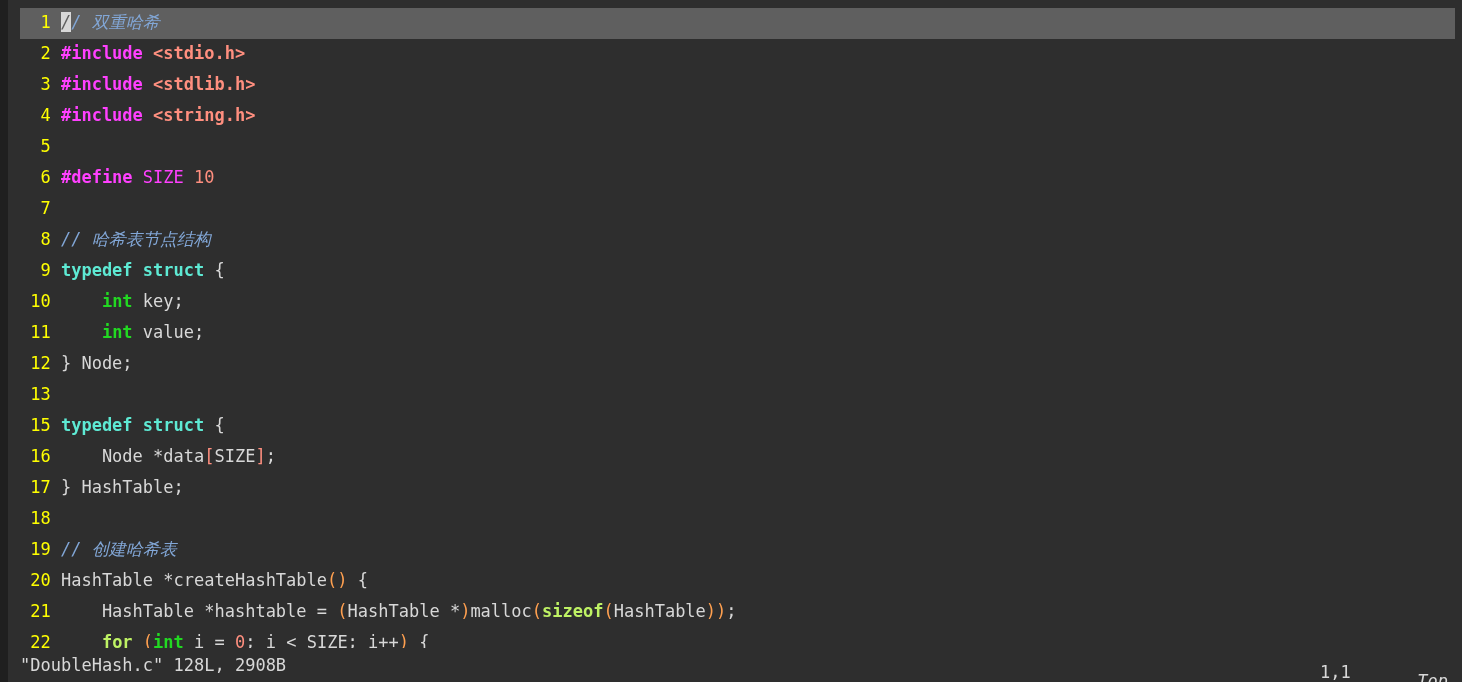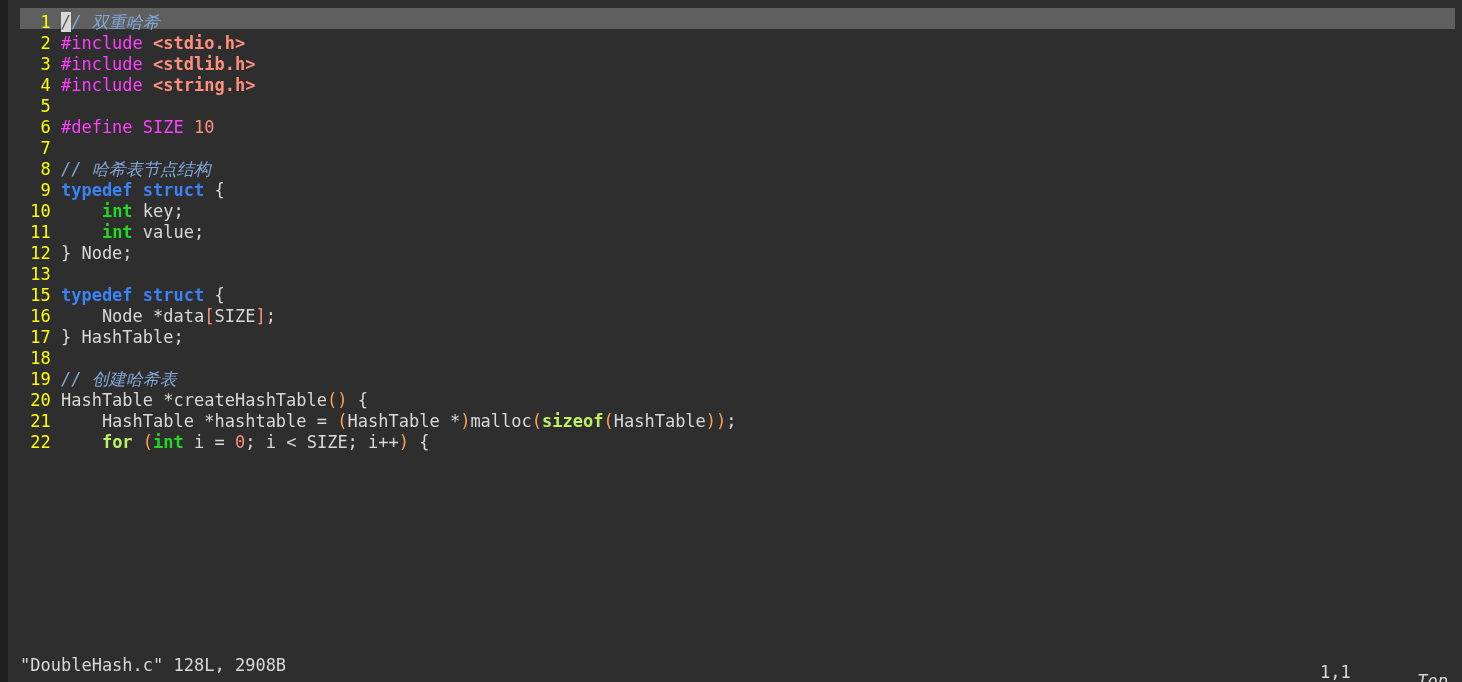--- a/index.html
+++ b/index.html
@@ -28,21 +28,21 @@
 
   
   #buffer {
     flex: 1 1 auto;
     position: relative;
     padding-top: 8px;
     overflow: hidden;
   }
 
   .line {
-    height: 21px;
+    height: 31px;
     line-height: 28.6px;
     white-space: pre;
     font-size: 17px;
     letter-spacing: 0px;
     color: #d0d0d0;
     padding-left: 12px;
   }
   .line.cursorline {
     background: #5f5f5f;
     margin-left: 12px;
@@ -54,26 +54,26 @@
     display: inline-block;
     width: 3ch;
     text-align: right;
     color: #ffff00;
     margin-right: 1ch;
   }
   .cursorline .lnum { color: #ffff00; }
 
   
   .tok-comment   { color: #82a7d7; font-style: italic; }
-  .tok-pre       { color: #ff40ff; }
+  .tok-pre       { color: #ff40ff; font-weight: bold; }
   .tok-preid     { color: #ff40ff; }
   .tok-string    { color: #ff8f7f; font-weight: bold; }
   .tok-number    { color: #ff8f7f; }
   .tok-type      { color: #22d822; font-weight: bold; }
-  .tok-keyword   { color: #3b82f6; font-weight: bold; }
+  .tok-keyword   { color: #5eead4; font-weight: bold; }
   .tok-statement { color: #bef264; font-weight: bold; }
   .tok-bracket   { color: #ff8f7f; }
   .tok-paren     { color: #ffa050; }
   .tok-plain     { color: #d8d8d8; }
 
   .cursor-block {
     background: #d8d8d8;
     color: #5f5f5f;
   }
 

